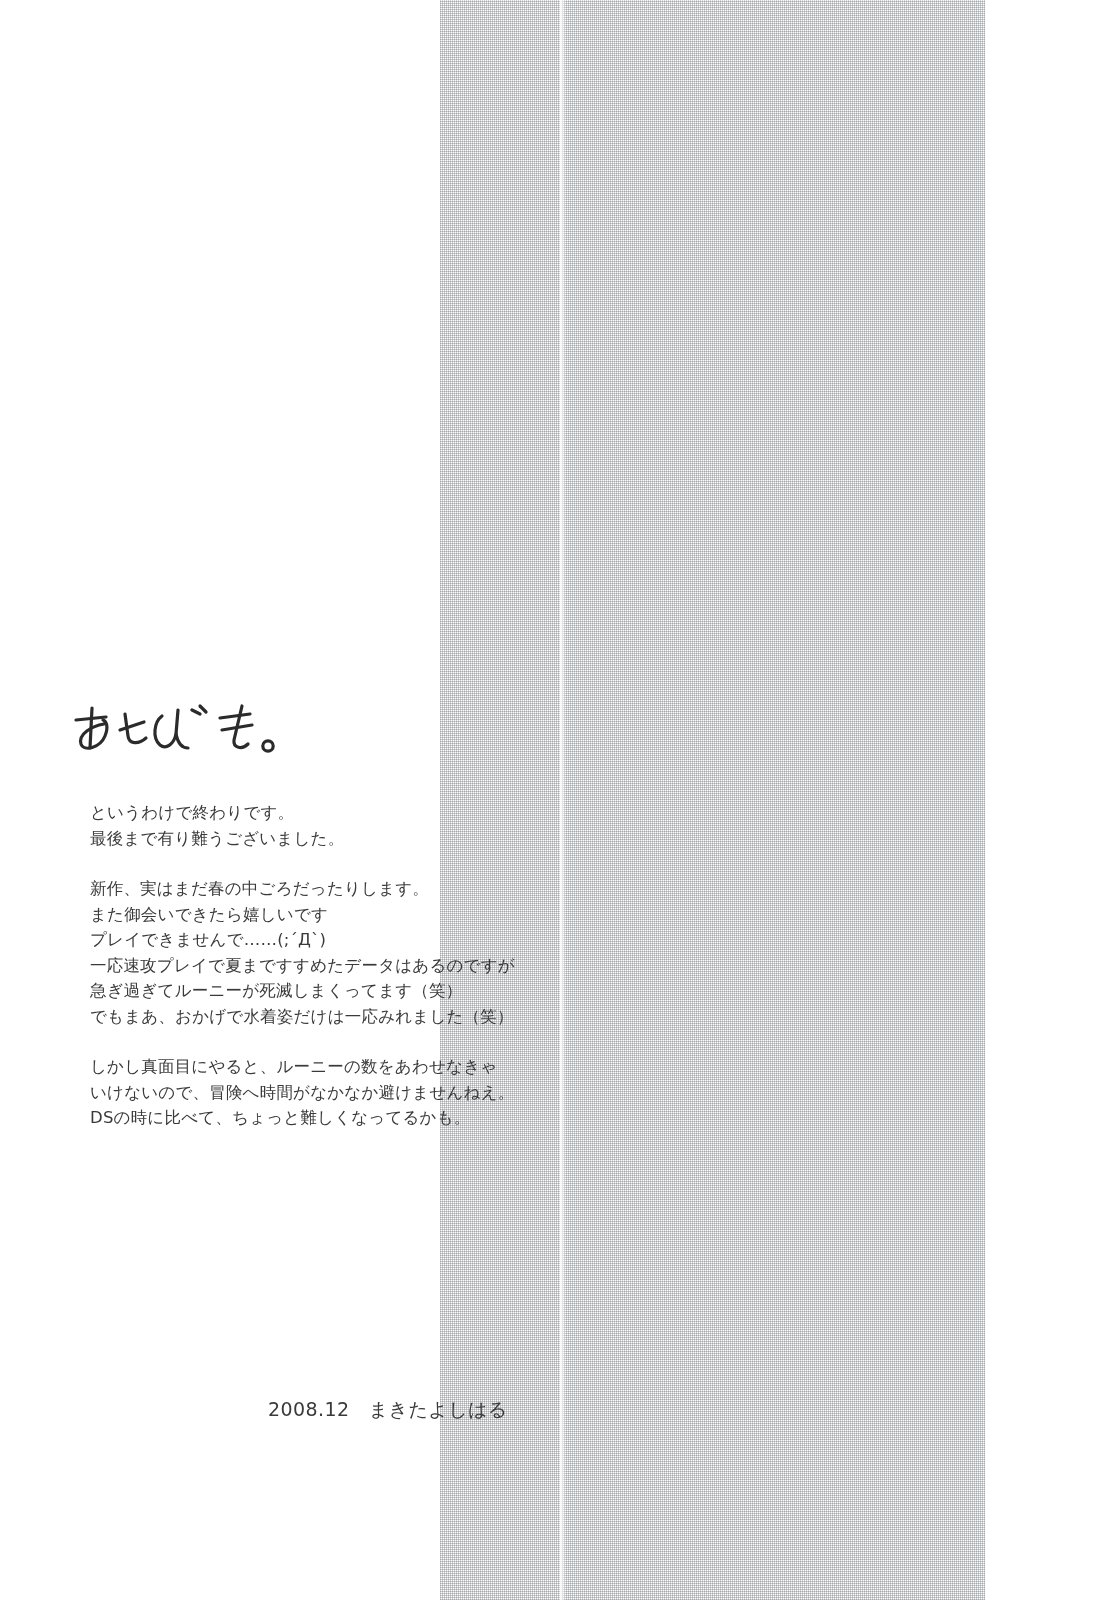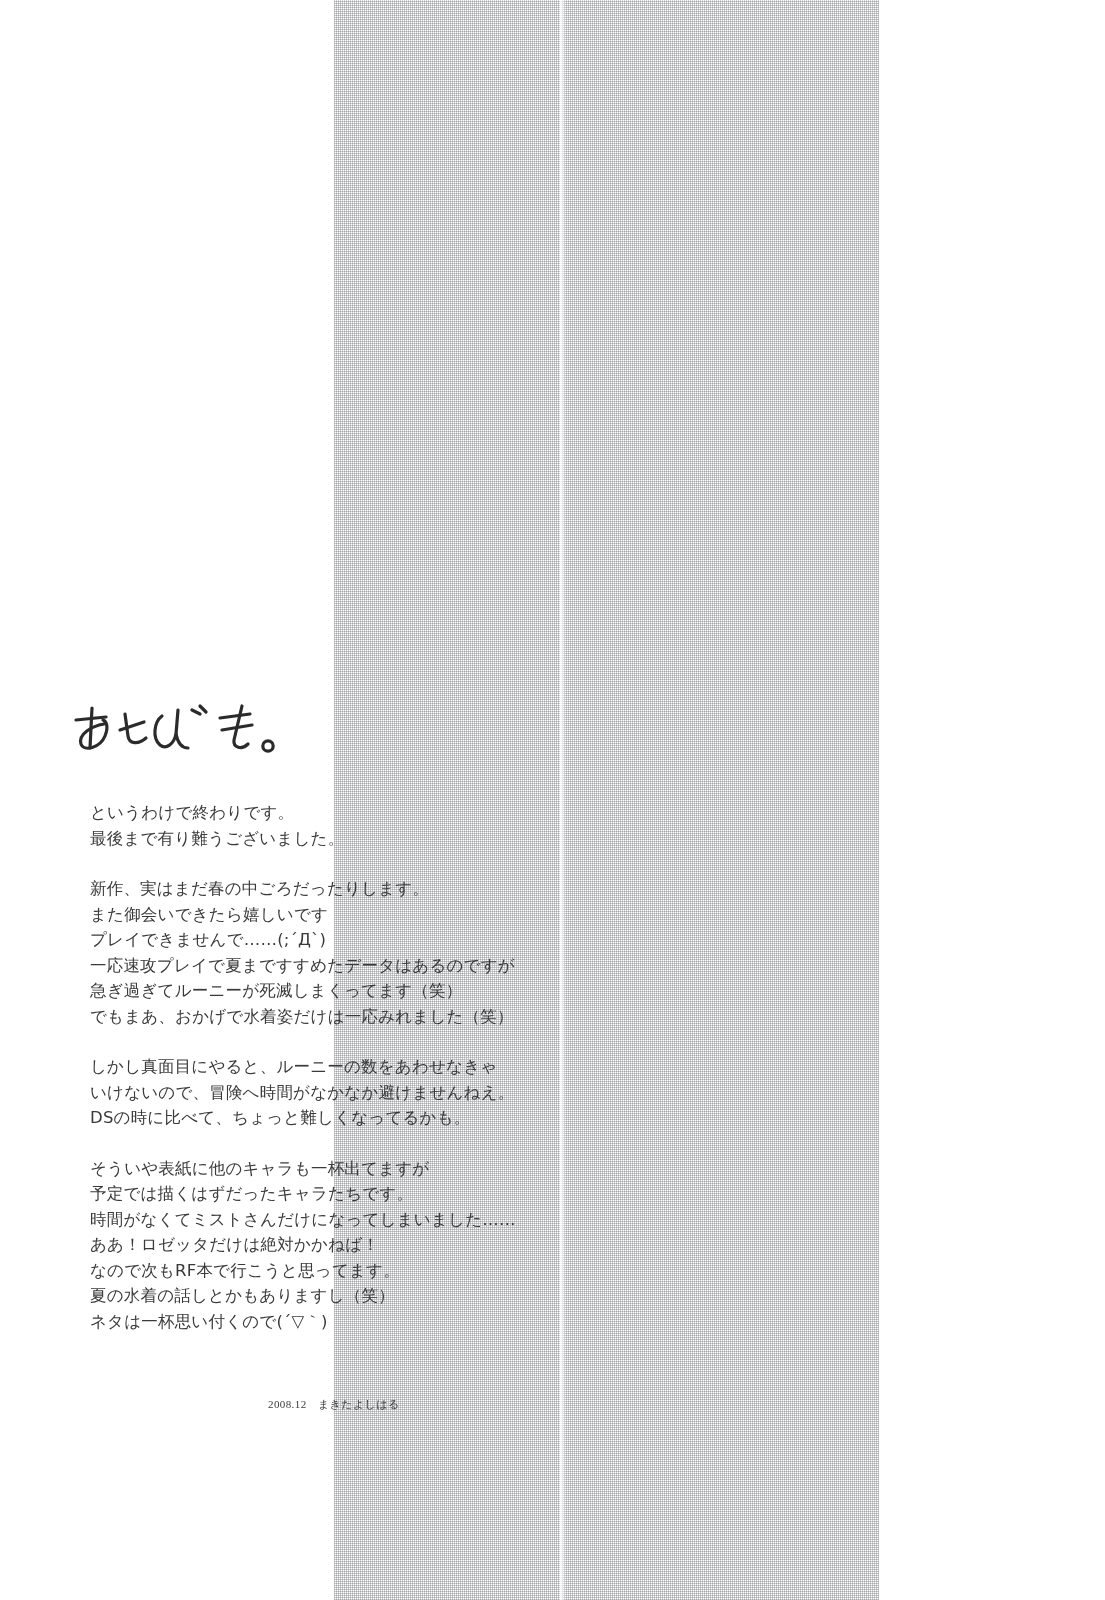--- a/index.html
+++ b/index.html
@@ -2,21 +2,21 @@
 <html><head>
 <meta charset="utf-8">
 <style>
   html, body {
     margin: 0;
     padding: 0;
     background: #ffffff;
   }
   #page {
     position: relative;
-    width: 879px;
+    width: 985px;
     height: 1600px;
     background: #ffffff;
     overflow: hidden;
     font-family: "DejaVu Sans", "Liberation Sans", sans-serif;
   }
   
   #tone-panel {
     position: absolute;
     top: 0;
     right: 0;
@@ -69,24 +69,23 @@
     margin: 0 0 25px 0;
     white-space: pre-wrap;
   }
   .para:last-of-type { margin-bottom: 0; }
 
   #signature {
     position: absolute;
     left: 268px;
     top: 1397px;
     color: #3a3a3a;
-    font-size: 11px;
+    font-size: 19px;
     letter-spacing: 0.4px;
     white-space: pre;
-    font-family: Liberation Serif, serif;
   }
 </style>
 </head>
 <body>
 
 <div id="page">
 
   <div id="tone-panel"></div>
   <div id="tone-edge"></div>
 
@@ -120,24 +119,17 @@
 最後まで有り難うございました。</p>
     <p class="para">新作、実はまだ春の中ごろだったりします。
 また御会いできたら嬉しいです
 プレイできませんで……(;´Д`)
 一応速攻プレイで夏まですすめたデータはあるのですが
 急ぎ過ぎてルーニーが死滅しまくってます（笑）
 でもまあ、おかげで水着姿だけは一応みれました（笑）</p>
     <p class="para">しかし真面目にやると、ルーニーの数をあわせなきゃ
 いけないので、冒険へ時間がなかなか避けませんねえ。
 DSの時に比べて、ちょっと難しくなってるかも。</p>
-    <p class="para">そういや表紙に他のキャラも一杯出てますが
-予定では描くはずだったキャラたちです。
-時間がなくてミストさんだけになってしまいました……
-ああ！ロゼッタだけは絶対かかねば！
-なので次もRF本で行こうと思ってます。
-夏の水着の話しとかもありますし（笑）
-ネタは一杯思い付くので(´▽｀)</p>
   </div>
 
   <div id="signature">2008.12　まきたよしはる</div>
 
 </div>
 
 </body></html>

